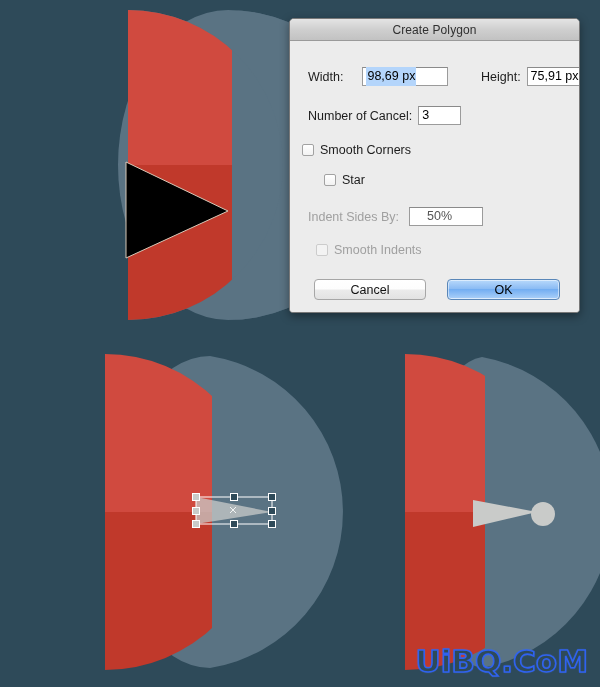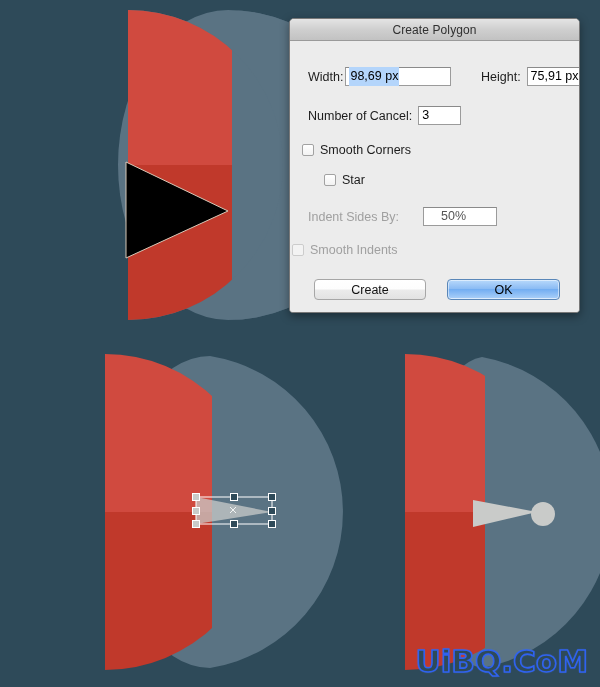--- a/index.html
+++ b/index.html
@@ -223,21 +223,21 @@
   <div id="dialog">
 
     <div id="titlebar">
       <span class="title">Create Polygon</span>
     </div>
 
     <div class="dlg-body">
 
       <div class="row" style="left:18px; top:26px;">
         <span class="lbl">Width:</span>
-        <div class="txtfield" style="width:106px; margin-left:2px;align-items:center;">
+        <div class="txtfield" style="width:86px; margin-left:19px;align-items:center;">
           <span class="sel-text">98,69 px</span>
         </div>
       </div>
 
       <div class="row" style="left:191px; top:26px;">
         <span class="lbl">Height:</span>
         <div class="txtfield" style="width:86px; margin-left:6px;">
           <span>75,91 px</span>
         </div>
       </div>
@@ -254,32 +254,32 @@
         <span class="lbl">Smooth Corners</span>
       </div>
 
       <div class="row" style="left:18px; top:132px;padding-left:16px;">
         <span class="cb"></span>
         <span class="lbl">Star</span>
       </div>
 
       <div class="row" style="left:18px; top:166px;">
         <span class="lbl disabled">Indent Sides By:</span>
-        <div class="txtfield disabled" style="width:74px; margin-left:24px;padding-left:17px;">
+        <div class="txtfield disabled" style="width:74px; margin-left:10px;padding-left:17px;">
           <span>50%</span>
         </div>
       </div>
 
-      <div class="row" style="left:2px; top:202px;">
+      <div class="row" style="left:26px; top:202px;">
         <span class="cb disabled"></span>
         <span class="lbl disabled">Smooth Indents</span>
       </div>
 
       <div class="btn btn-plain" style="position:absolute; left:24px; top:238px; width:112px;">
-        <span>Create</span>
+        <span>Cancel</span>
       </div>
       <div class="btn btn-default" style="position:absolute; left:157px; top:238px; width:113px;">
         <span>OK</span>
       </div>
 
     </div>
   </div>
 
   <div id="watermark">UiBQ.CoM</div>
 

